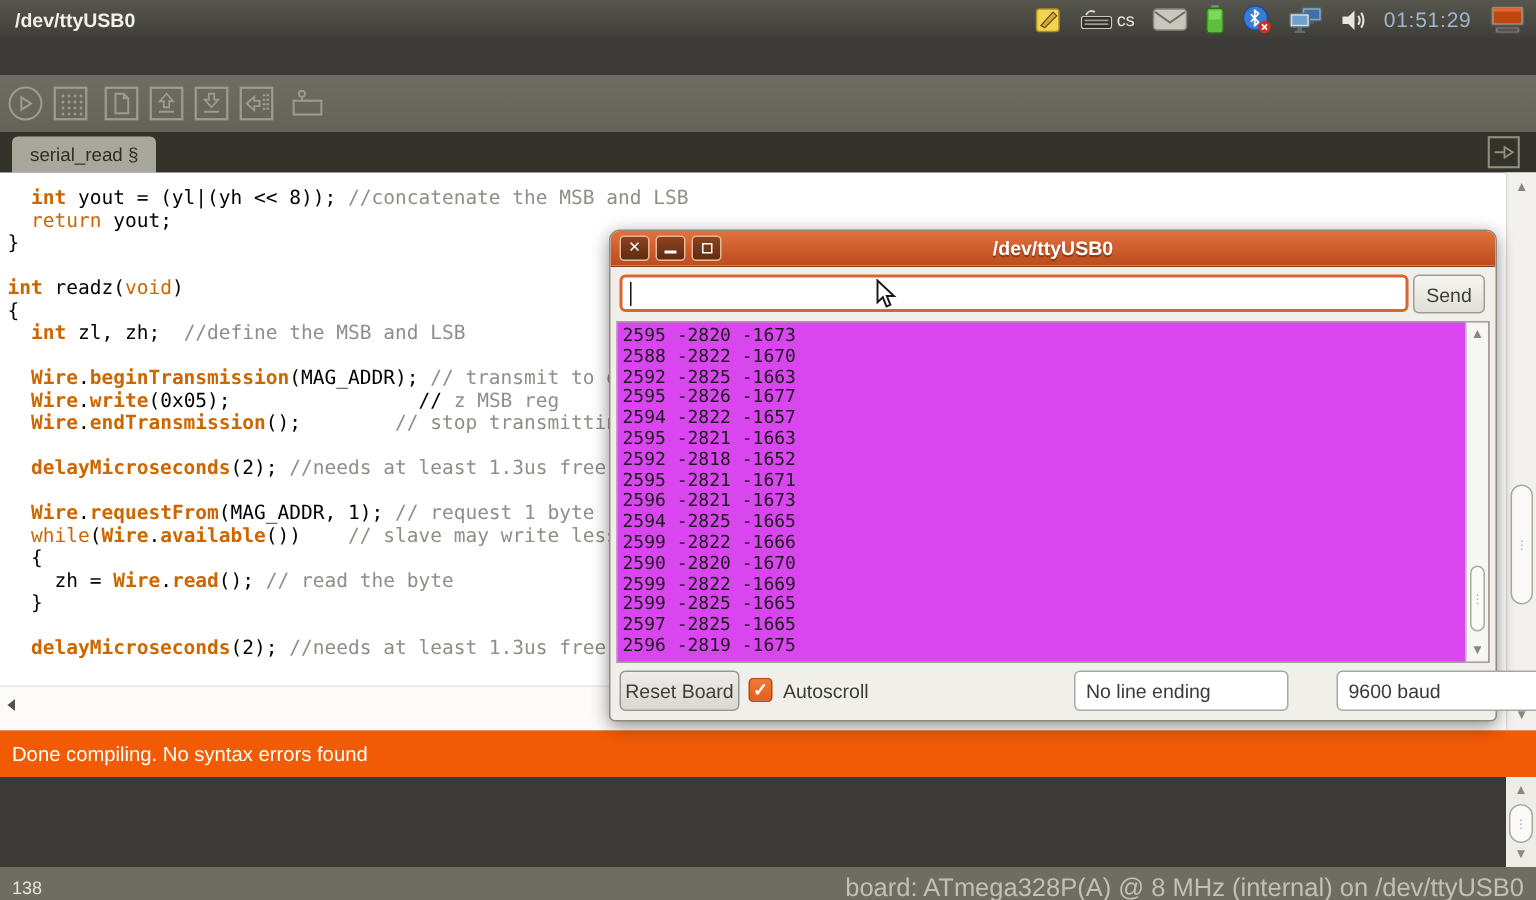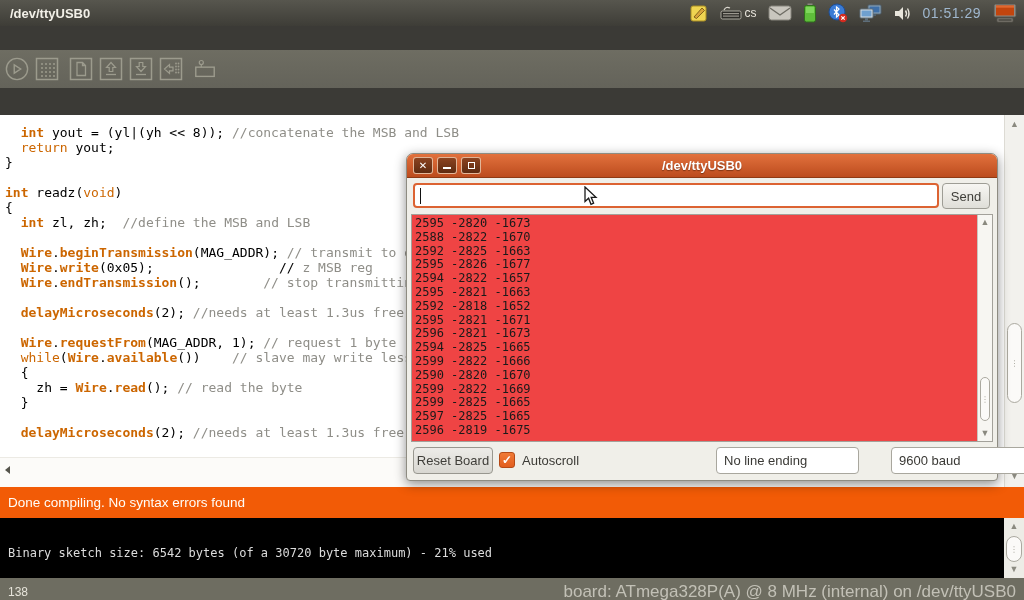--- a/index.html
+++ b/index.html
@@ -85,21 +85,21 @@
   .win-btn .minbar { width:8px; height:2px; background:#FFF; margin-top:5px; }
 
   #dlg-input-row { position:absolute; left:0; top:24px; width:100%; height:36px; }
   #serial-input { position:absolute; left:6px; top:5px; width:526px; height:25px; background:#FFFFFF;
                   border:2px solid #DC6332; border-radius:4px; }
   #input-caret { position:absolute; left:5px; top:3px; width:1px; height:16px; background:#111; }
   #send-btn { position:absolute; right:7px; top:5px; width:48px; height:26px; border-radius:4px;
               background:linear-gradient(#F7F6F2,#DFDED8); border:1px solid #9E9D95;
               color:#3F3E39; font-size:13px; display:flex; align-items:center; justify-content:center; }
 
-  #serial-output { position:absolute; left:4px; right:4px; top:60px; height:228px; background:#ef4444;
+  #serial-output { position:absolute; left:4px; right:4px; top:60px; height:228px; background:#d946ef;
                    border:1px solid #A3A19A; display:flex; }
   #serial-output-text { flex:1; padding:2px 0 0 3px; font-family:"DejaVu Sans Mono", monospace;
                         font-size:12px; line-height:13.8px; color:#1A1A1A; overflow:hidden; white-space:pre; }
   #serial-scrollbar { width:15px; position:relative; background:#F7F6F2; border-left:1px solid #C8C6BF; }
   #serial-scrollbar .sb-thumb { top:162px; height:44px; }
 
   #dlg-controls { position:absolute; left:0; bottom:0; width:100%; height:38px; }
   #reset-btn { position:absolute; left:6px; top:5px; width:80px; height:27px; border-radius:4px;
                background:linear-gradient(#EDECE8,#D8D7D1); border:1px solid #98978F;
                color:#3F3E39; font-size:13px; display:flex; align-items:center; justify-content:center; }
@@ -263,40 +263,48 @@
     </span>
     <span class="tbtn" style="margin-left:4px;">
       <svg width="26" height="24" viewBox="0 0 26 24">
           <circle cx="9" cy="5" r="2.2" fill="none" stroke="#9C9B8D" stroke-width="1.3"></circle>
           <path d="M9 7.2 L9 10" stroke="#9C9B8D" stroke-width="1.3"></path>
           <rect x="3" y="10" width="20" height="10" fill="none" stroke="#9C9B8D" stroke-width="1.5"></rect>
         </svg>
     </span>
   </div>
 
+  <div id="tabbar">
+    <div id="tab-active">
+      <span>serial_read §</span>
+    </div>
+    <span id="tab-menu-btn">
+      <svg width="23" height="23" viewBox="0 0 23 23">
+          <rect x="1.5" y="1.5" width="20" height="20" fill="none" stroke="#908F81" stroke-width="1.4"></rect>
+          <path d="M5.5 11.5 L12 11.5 L12 8 L17.5 11.5 L12 15 L12 11.5" fill="none" stroke="#908F81" stroke-width="1.2"></path>
+        </svg>
+    </span>
+  </div>
 
   <div id="editor">
     <div id="code-area"><div class="code-line"><span class="tok-p">  </span><span class="tok-k">int</span><span class="tok-p"> yout = (yl|(yh &lt;&lt; 8)); </span><span class="tok-c">//concatenate the MSB and LSB</span></div><div class="code-line"><span class="tok-p">  </span><span class="tok-o">return</span><span class="tok-p"> yout;</span></div><div class="code-line"><span class="tok-p">}</span></div><div class="code-line">&nbsp;</div><div class="code-line"><span class="tok-k">int</span><span class="tok-p"> readz(</span><span class="tok-o">void</span><span class="tok-p">)</span></div><div class="code-line"><span class="tok-p">{</span></div><div class="code-line"><span class="tok-p">  </span><span class="tok-k">int</span><span class="tok-p"> zl, zh;  </span><span class="tok-c">//define the MSB and LSB</span></div><div class="code-line">&nbsp;</div><div class="code-line"><span class="tok-p">  </span><span class="tok-f">Wire</span><span class="tok-p">.</span><span class="tok-f">beginTransmission</span><span class="tok-p">(MAG_ADDR); </span><span class="tok-c">// transmit to device</span></div><div class="code-line"><span class="tok-p">  </span><span class="tok-f">Wire</span><span class="tok-p">.</span><span class="tok-f">write</span><span class="tok-p">(0x05);                // </span><span class="tok-c">z MSB reg</span></div><div class="code-line"><span class="tok-p">  </span><span class="tok-f">Wire</span><span class="tok-p">.</span><span class="tok-f">endTransmission</span><span class="tok-p">();        </span><span class="tok-c">// stop transmitting</span></div><div class="code-line">&nbsp;</div><div class="code-line"><span class="tok-p">  </span><span class="tok-f">delayMicroseconds</span><span class="tok-p">(2); </span><span class="tok-c">//needs at least 1.3us free time</span></div><div class="code-line">&nbsp;</div><div class="code-line"><span class="tok-p">  </span><span class="tok-f">Wire</span><span class="tok-p">.</span><span class="tok-f">requestFrom</span><span class="tok-p">(MAG_ADDR, 1); </span><span class="tok-c">// request 1 byte</span></div><div class="code-line"><span class="tok-p">  </span><span class="tok-o">while</span><span class="tok-p">(</span><span class="tok-f">Wire</span><span class="tok-p">.</span><span class="tok-f">available</span><span class="tok-p">())    </span><span class="tok-c">// slave may write less than</span></div><div class="code-line"><span class="tok-p">  {</span></div><div class="code-line"><span class="tok-p">    zh = </span><span class="tok-f">Wire</span><span class="tok-p">.</span><span class="tok-f">read</span><span class="tok-p">(); </span><span class="tok-c">// read the byte</span></div><div class="code-line"><span class="tok-p">  }</span></div><div class="code-line">&nbsp;</div><div class="code-line"><span class="tok-p">  </span><span class="tok-f">delayMicroseconds</span><span class="tok-p">(2); </span><span class="tok-c">//needs at least 1.3us free time</span></div></div>
     <div id="editor-hscroll">
       <span class="left-arr"></span>
     </div>
   </div>
   <div id="editor-vscroll" class="vscroll">
     <span class="sb-arrow" style="top:5px;">▲</span>
     <span class="sb-thumb">⋮</span>
     <span class="sb-arrow" style="bottom:6px;">▼</span>
   </div>
 
   <div id="compile-bar">
     <span id="compile-msg">Done compiling. No syntax errors found</span>
   </div>
 
-  <div id="console">
-    <span id="console-text">Binary sketch size: 6542 bytes (of a 30720 byte maximum) - 21% used</span>
-  </div>
   <div id="console-vscroll" class="vscroll">
     <span class="sb-arrow" style="top:4px;">▲</span>
     <span class="sb-thumb">⋮</span>
     <span class="sb-arrow" style="bottom:4px;">▼</span>
   </div>
 
   <div id="footer">
     <span id="footer-left">138</span>
     <span id="footer-right">board: ATmega328P(A) @ 8 MHz (internal) on /dev/ttyUSB0</span>
   </div>

